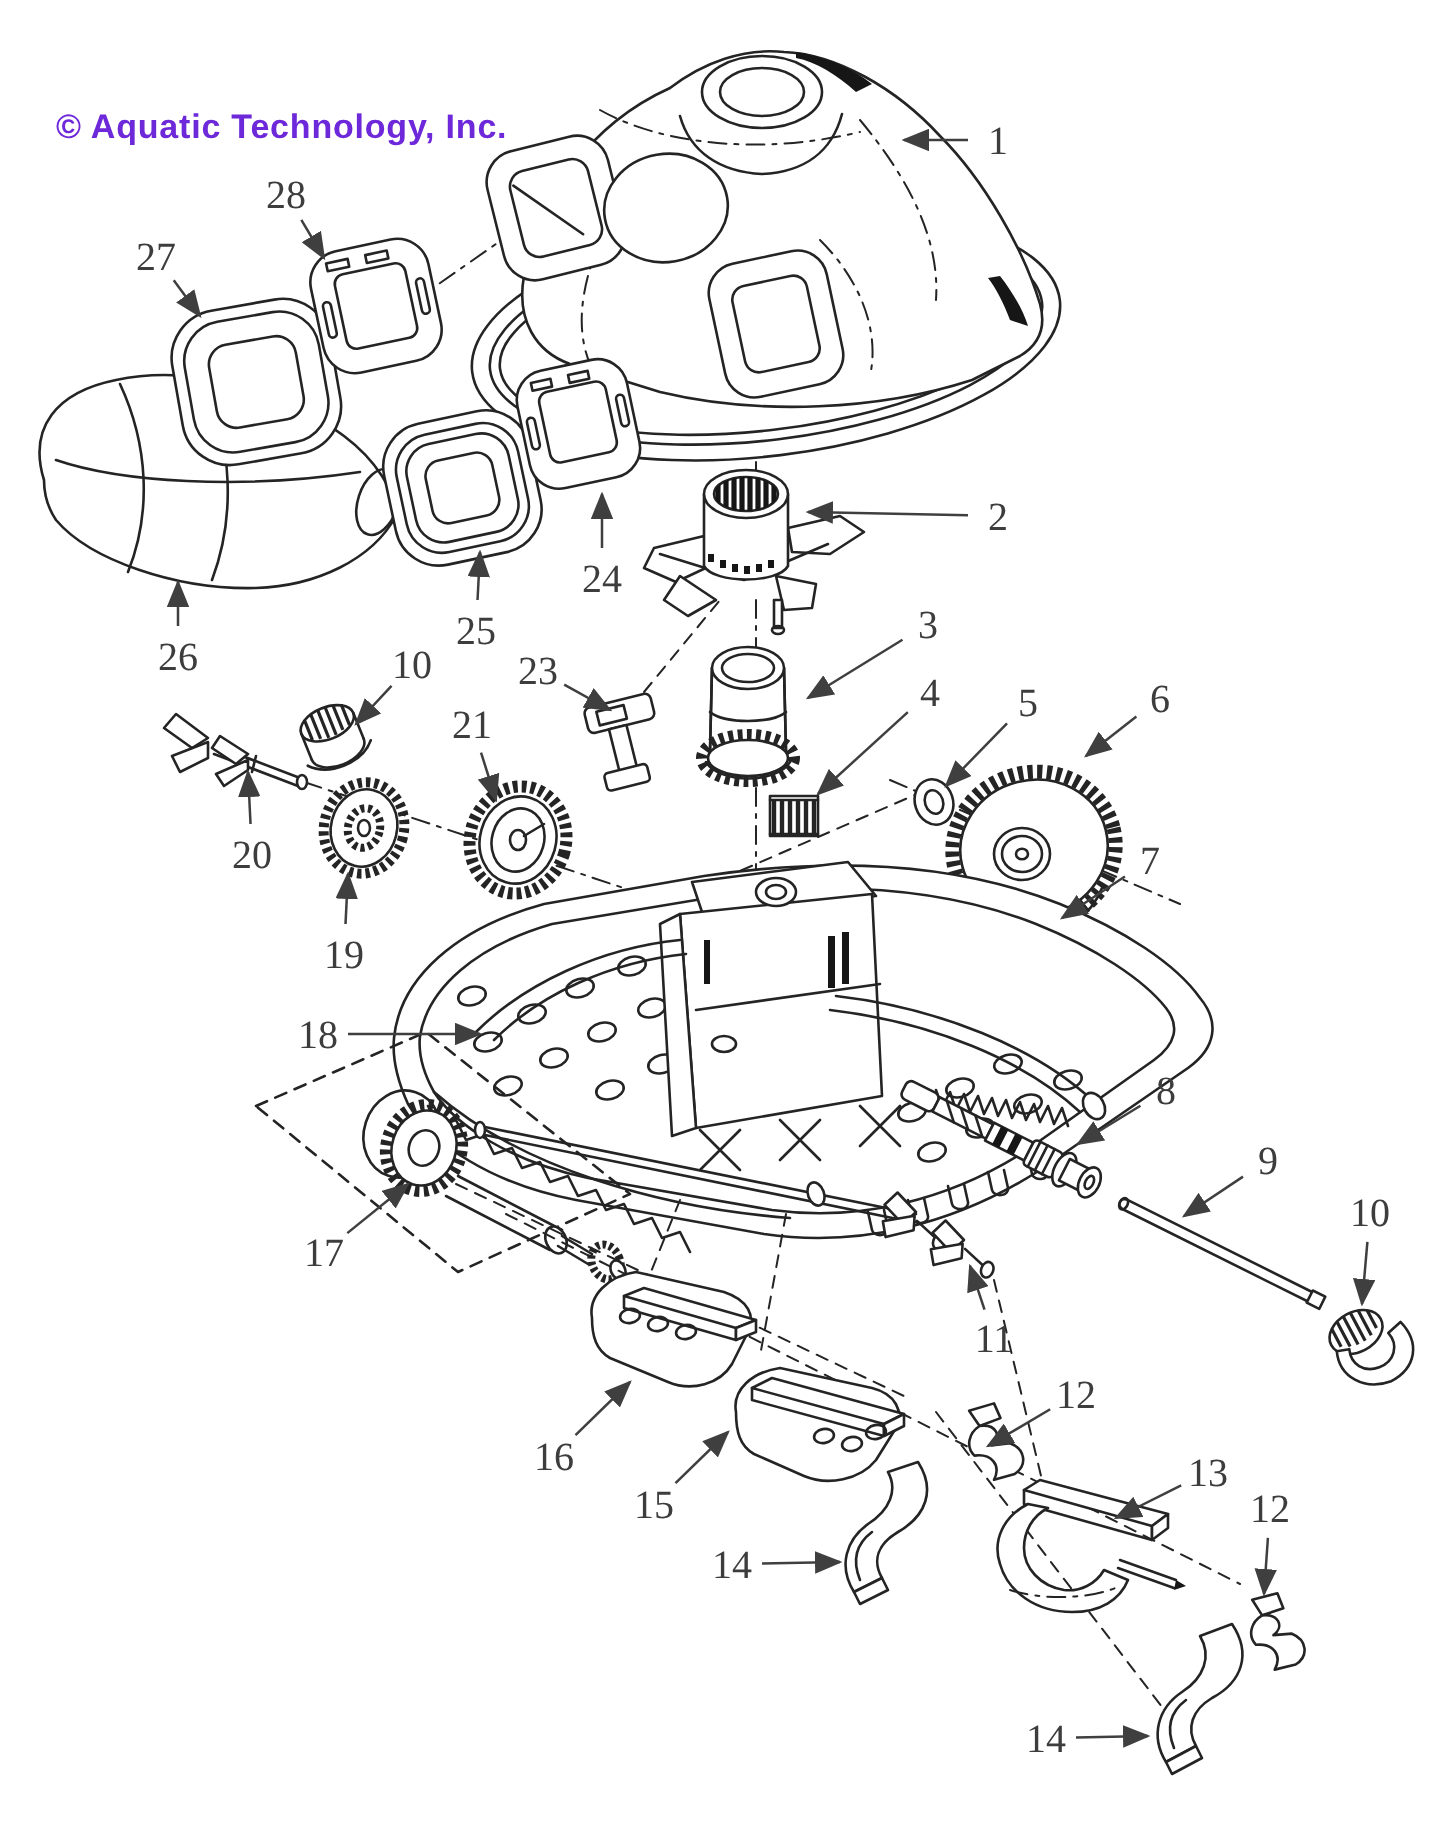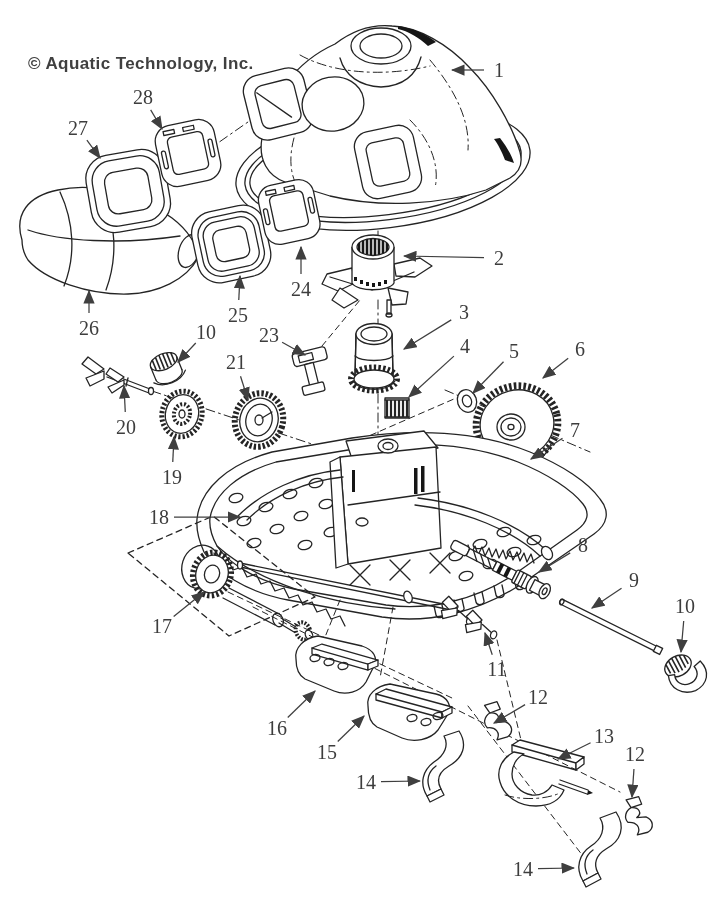--- a/index.html
+++ b/index.html
@@ -1,19 +1,19 @@
 <!DOCTYPE html>
 <html><head>
 <meta charset="utf-8">
 <style>
   html,body{margin:0;padding:0;background:#fff;}
   .stage{position:relative;width:720px;height:924px;background:#ffffff;overflow:hidden;
          font-family:"Liberation Sans", sans-serif;}
   .watermark{position:absolute;left:28px;top:54px;font-size:17px;font-weight:700;
-             color:#404040;letter-spacing:.4px;user-select:none;}
+             color:#6d28d9;letter-spacing:.4px;user-select:none;}
   svg{position:absolute;left:0;top:0;}
   .ln{fill:none;stroke:#242424;stroke-width:1.3;stroke-linecap:round;stroke-linejoin:round;}
   .wh{fill:#ffffff;stroke:#242424;stroke-width:1.3;stroke-linejoin:round;}
   .dk{fill:#161616;stroke:none;}
   .thin{stroke-width:1;}
   .dash{stroke-dasharray:6 4.5;}
   .ddot{stroke-dasharray:9 4 2 4;}
   .teeth{fill:none;stroke:#242424;}
   .callout-line{stroke:#3f3f3f;stroke-width:1.25;fill:none;}
   .callout-num{font:20px "Liberation Serif", serif;fill:#3d3d3d;}

